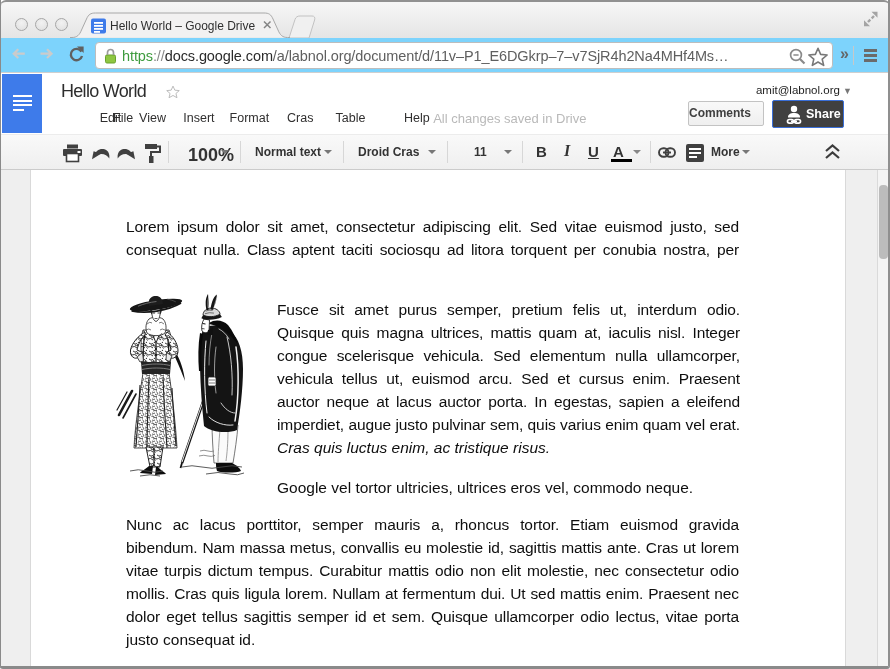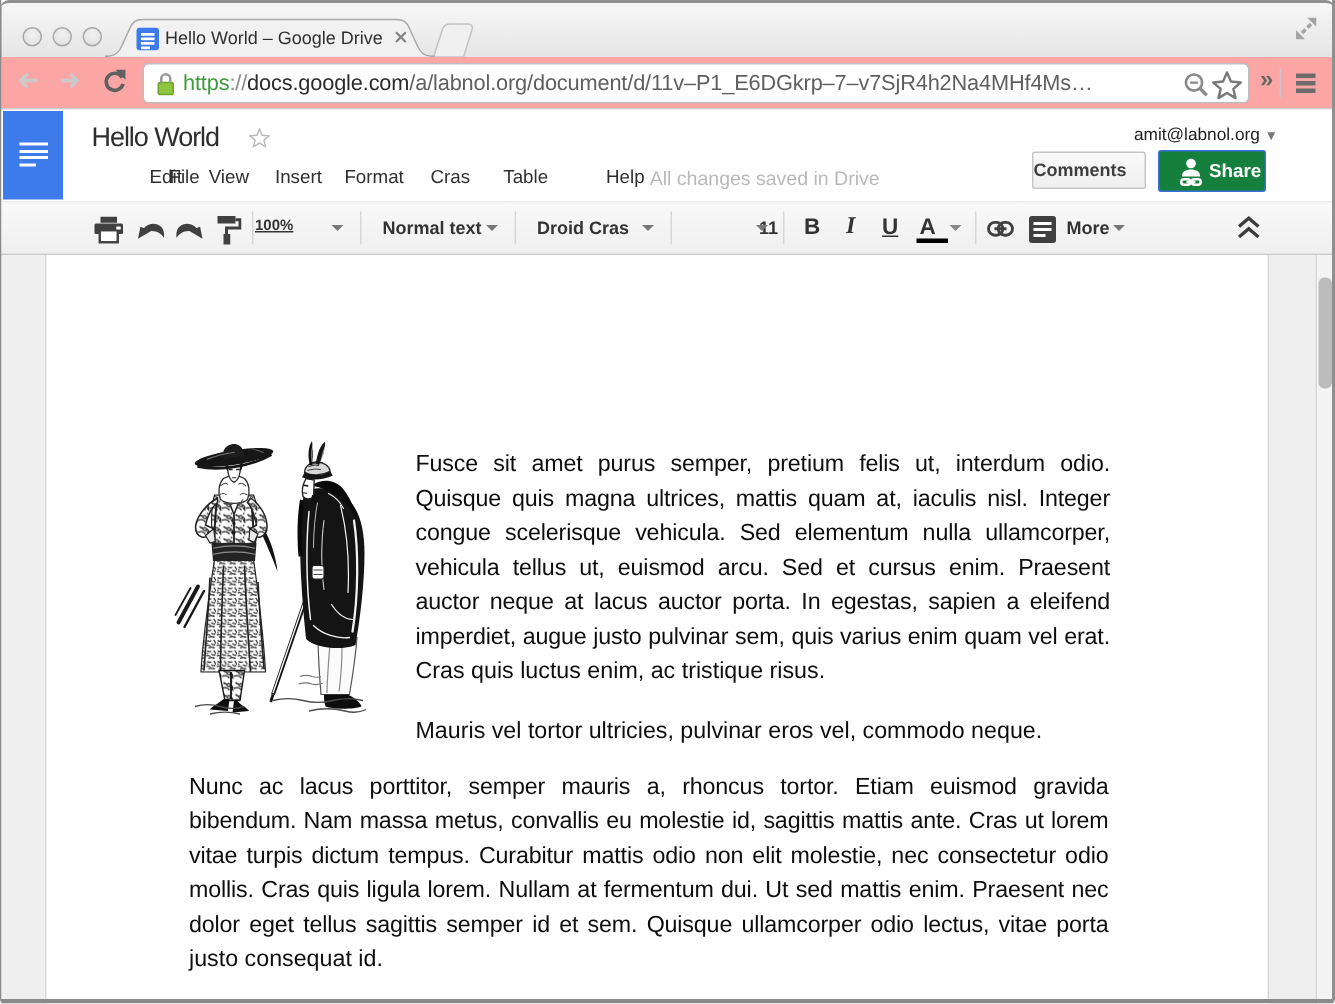--- a/index.html
+++ b/index.html
@@ -8,38 +8,38 @@
   .abs{position:absolute;}
   
   #titlebar{left:0;top:0;width:890px;height:38px;
     background:linear-gradient(#f7f7f7,#e5e5e5);
     border-radius:6px 6px 0 0;
     box-shadow:inset 0 1px 0 #f6f6f6, inset 1px 0 0 #9a9a9a, inset -1px 0 0 #9a9a9a;
     border-top:2px solid #919191;box-sizing:border-box;}
   .light{position:absolute;top:16px;width:13px;height:13px;border-radius:50%;
     border:1.3px solid #a6a6a6;background:radial-gradient(circle at 50% 35%,#f2f2f2,#dedede);box-sizing:border-box;}
   
-  #addr{left:0;top:38px;width:890px;height:35px;background:#fca5a5;
+  #addr{left:0;top:38px;width:890px;height:35px;background:#7dd3fc;
     border-bottom:1px solid #cfcfcf;box-sizing:border-box;}
   #urlbox{left:95px;top:4px;width:738px;height:27px;background:#fff;
     border:1px solid #bdbdbd;border-radius:4px;box-sizing:border-box;}
   #urltext{left:26px;top:5px;font-size:14.5px;color:#383838;white-space:nowrap;letter-spacing:-0.1px;}
   
   #dhead{left:0;top:73px;width:890px;height:61px;background:#fff;}
   #dicon{left:2px;top:1px;width:40px;height:59px;background:#3e7bea;}
   #dtitle{left:61px;top:8.5px;font-size:18px;line-height:18px;color:#2d2d2d;letter-spacing:-0.7px;}
   #menus{left:0;top:38px;font-size:12.5px;color:#302f2f;width:890px;height:16px;}
   #menus span{position:absolute;}
   #saved{color:#b9b9b9;}
   #acct{top:11px;right:38px;font-size:11.5px;color:#1d1d1d;}
   #comments{left:688px;top:28px;width:76px;height:25px;border:1px solid #c3c3c3;
     border-radius:2px;background:linear-gradient(#f9f9f9,#efefef);box-sizing:border-box;
     font-size:12px;font-weight:bold;color:#3f3f3f;text-align:left;line-height:23px;}
   #share{left:772px;top:27px;width:72px;height:28px;border:1px solid #3a6fd8;
-    border-radius:2px;background:#15803d;box-sizing:border-box;
+    border-radius:2px;background:#404040;box-sizing:border-box;
     font-size:13px;font-weight:bold;color:#fff;text-decoration:underline;}
   
   #tbar{left:0;top:134px;width:890px;height:36px;
     background:linear-gradient(#f9f9f9,#efefef);
     border-top:1px solid #ececec;border-bottom:1px solid #cbcbcb;box-sizing:border-box;}
   .tsep{position:absolute;top:6px;width:1px;height:22px;background:#d7d7d7;}
   .tlabel{position:absolute;font-size:12px;font-weight:bold;color:#333;top:10px;}
   .tarr{position:absolute;width:0;height:0;border-left:4px solid transparent;
     border-right:4px solid transparent;border-top:4px solid #777;top:15px;}
   
@@ -184,30 +184,30 @@
     <path d="M3.5,9.5 C4.5,4 11,1.2 15.8,4.6 C17.8,6.1 18.8,8.8 18.3,12.6 C16.3,8.8 11,6.6 6.3,8.9 Z" fill="#404040"></path>
     </g>
   </svg>
 
   <svg class="abs" style="left:144px;top:8px;" width="17" height="21" viewBox="0 0 17 21">
     <rect x="1" y="1" width="12" height="5" fill="#404040"></rect>
     <path d="M13,3.5 L16,3.5 L16,9 L7,9 L7,13" stroke="#404040" stroke-width="2" fill="none"></path>
     <rect x="5" y="13" width="4.5" height="7" fill="#404040"></rect>
   </svg>
   <div class="tsep" style="left:168px;"></div>
-  <div class="tlabel" style="left:170px;font-size:10px;top:9.5px;text-decoration:underline;">100%</div>
+  <div class="tlabel" style="left:188px;font-size:18px;top:9.5px;">100%</div>
     <div class="tarr" style="left:221px;"></div>
   <div class="tsep" style="left:240px;"></div>
   <div class="tlabel" style="left:255px;">Normal text</div>
     <div class="tarr" style="left:324px;"></div>
   <div class="tsep" style="left:343px;"></div>
   <div class="tlabel" style="left:358px;">Droid Cras</div>
     <div class="tarr" style="left:428px;"></div>
   <div class="tsep" style="left:447px;"></div>
-  <div class="tlabel" style="left:474px;margin-left:32px;">11</div>
+  <div class="tlabel" style="left:474px;">11</div>
     <div class="tarr" style="left:504px;"></div>
   <div class="tsep" style="left:522px;"></div>
   <div class="tlabel" style="left:536px;font-size:15px;top:8px;">B</div>
   <div class="tlabel" style="left:564px;font-size:16px;top:7px;font-style:italic;font-family:'Liberation Serif',serif;">I</div>
   <div class="tlabel" style="left:588px;font-size:15px;top:8px;text-decoration:underline;">U</div>
   <div class="tlabel" style="left:613px;font-size:15px;top:8px;">A</div>
   <div class="abs" style="left:611px;top:23.5px;width:21px;height:3.5px;background:#000;"></div>
   <div class="tarr" style="left:633px;border-top-color:#888;"></div>
   <div class="tsep" style="left:650px;"></div>
 
@@ -230,20 +230,21 @@
 
   <svg class="abs" style="left:824px;top:8px;" width="17" height="19" viewBox="0 0 17 19">
     <path d="M2,8 L8.5,2.5 L15,8 M2,15 L8.5,9.5 L15,15" stroke="#3c3c3c" stroke-width="2.2" fill="none"></path>
   </svg>
 </div>
 <div class="abs" id="canvas">
   <div class="abs" id="page"></div>
   <div class="abs" id="sbtrack"></div>
   <div class="abs" id="sbthumb"></div>
 
+  <div class="djust" style="left:126px;top:45px;width:613px;">Lorem ipsum dolor sit amet, consectetur adipiscing elit. Sed vitae euismod justo, sed<br>consequat nulla. Class aptent taciti sociosqu ad litora torquent per conubia nostra, per</div>
 
   <svg class="abs" style="left:116px;top:123px;" width="136" height="192" viewBox="0 0 136 192">
     <defs>
       <pattern id="spk" width="7" height="7" patternUnits="userSpaceOnUse">
         <rect width="7" height="7" fill="#fdfdfd"></rect>
         <path d="M1,1 q2,1 3,0 M0.5,4.5 q1.5,-1 3,0.5 M4,3 q1.5,1.5 2.5,0.5 M2,6 q2,-1 4,0 M5.5,0.5 q1,1.5 1.5,2.5" stroke="#333" stroke-width="0.8" fill="none"></path>
         <circle cx="5.5" cy="5.8" r="0.6" fill="#444"></circle>
         <circle cx="1.2" cy="2.8" r="0.55" fill="#555"></circle>
       </pattern>
       <pattern id="spk2" width="8" height="8" patternUnits="userSpaceOnUse">
@@ -353,19 +354,19 @@
 
     <g stroke="#4a4a4a" fill="none" stroke-width="0.9">
       <path d="M14,178 q8,-2.5 17,0 q8,2.5 16,0"></path>
       <path d="M24,183 q10,-2.5 20,0"></path>
       <path d="M66,174 q10,-2.5 20,0 q10,2.5 20,0 q10,-2.5 20,0"></path>
       <path d="M90,181 q12,-3 24,0 q8,2 14,-1"></path>
     </g>
   </svg>
 
   <div class="djust" style="left:277px;top:128px;width:463px;">Fusce sit amet purus semper, pretium felis ut, interdum odio.<br>Quisque quis magna ultrices, mattis quam at, iaculis nisl. Integer<br>congue scelerisque vehicula. Sed elementum nulla ullamcorper,<br>vehicula tellus ut, euismod arcu. Sed et cursus enim. Praesent<br>auctor neque at lacus auctor porta. In egestas, sapien a eleifend<br>imperdiet, augue justo pulvinar sem, quis varius enim quam vel erat.</div>
-  <div class="dline" style="left:277px;top:266px;">Cras quis luctus enim, ac tristique risus.</div>
-  <div class="dline" style="left:277px;top:306px;">Mauris vel tortor ultricies, pulvinar eros vel, commodo neque.</div>
+  <div class="dline" style="left:277px;top:266px;font-style:italic;">Cras quis luctus enim, ac tristique risus.</div>
+  <div class="dline" style="left:277px;top:306px;">Google vel tortor ultricies, ultrices eros vel, commodo neque.</div>
 
   <div class="djust" style="left:126px;top:343px;width:613px;">Nunc ac lacus porttitor, semper mauris a, rhoncus tortor. Etiam euismod gravida<br>bibendum. Nam massa metus, convallis eu molestie id, sagittis mattis ante. Cras ut lorem<br>vitae turpis dictum tempus. Curabitur mattis odio non elit molestie, nec consectetur odio<br>mollis. Cras quis ligula lorem. Nullam at fermentum dui. Ut sed mattis enim. Praesent nec<br>dolor eget tellus sagittis semper id et sem. Quisque ullamcorper odio lectus, vitae porta</div>
   <div class="dline" style="left:126px;top:458px;">justo consequat id.</div>
 </div>
 <div class="abs" id="wedge"></div>
 
 </body></html>

